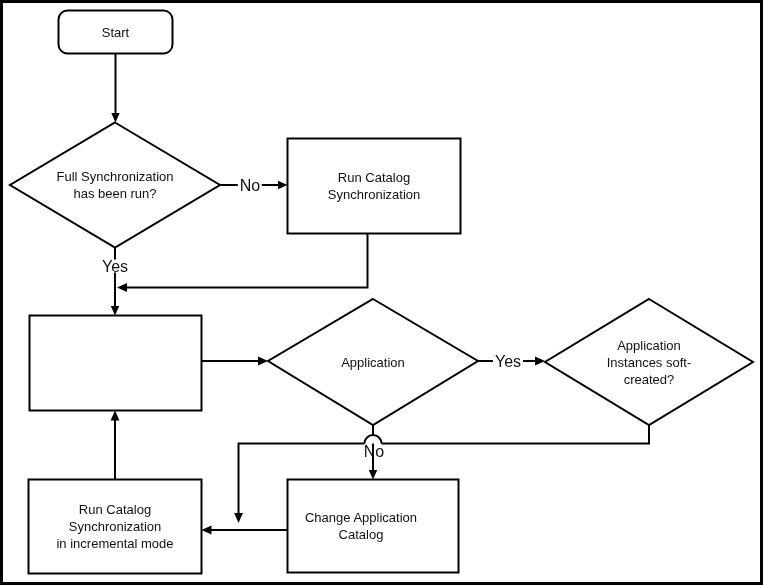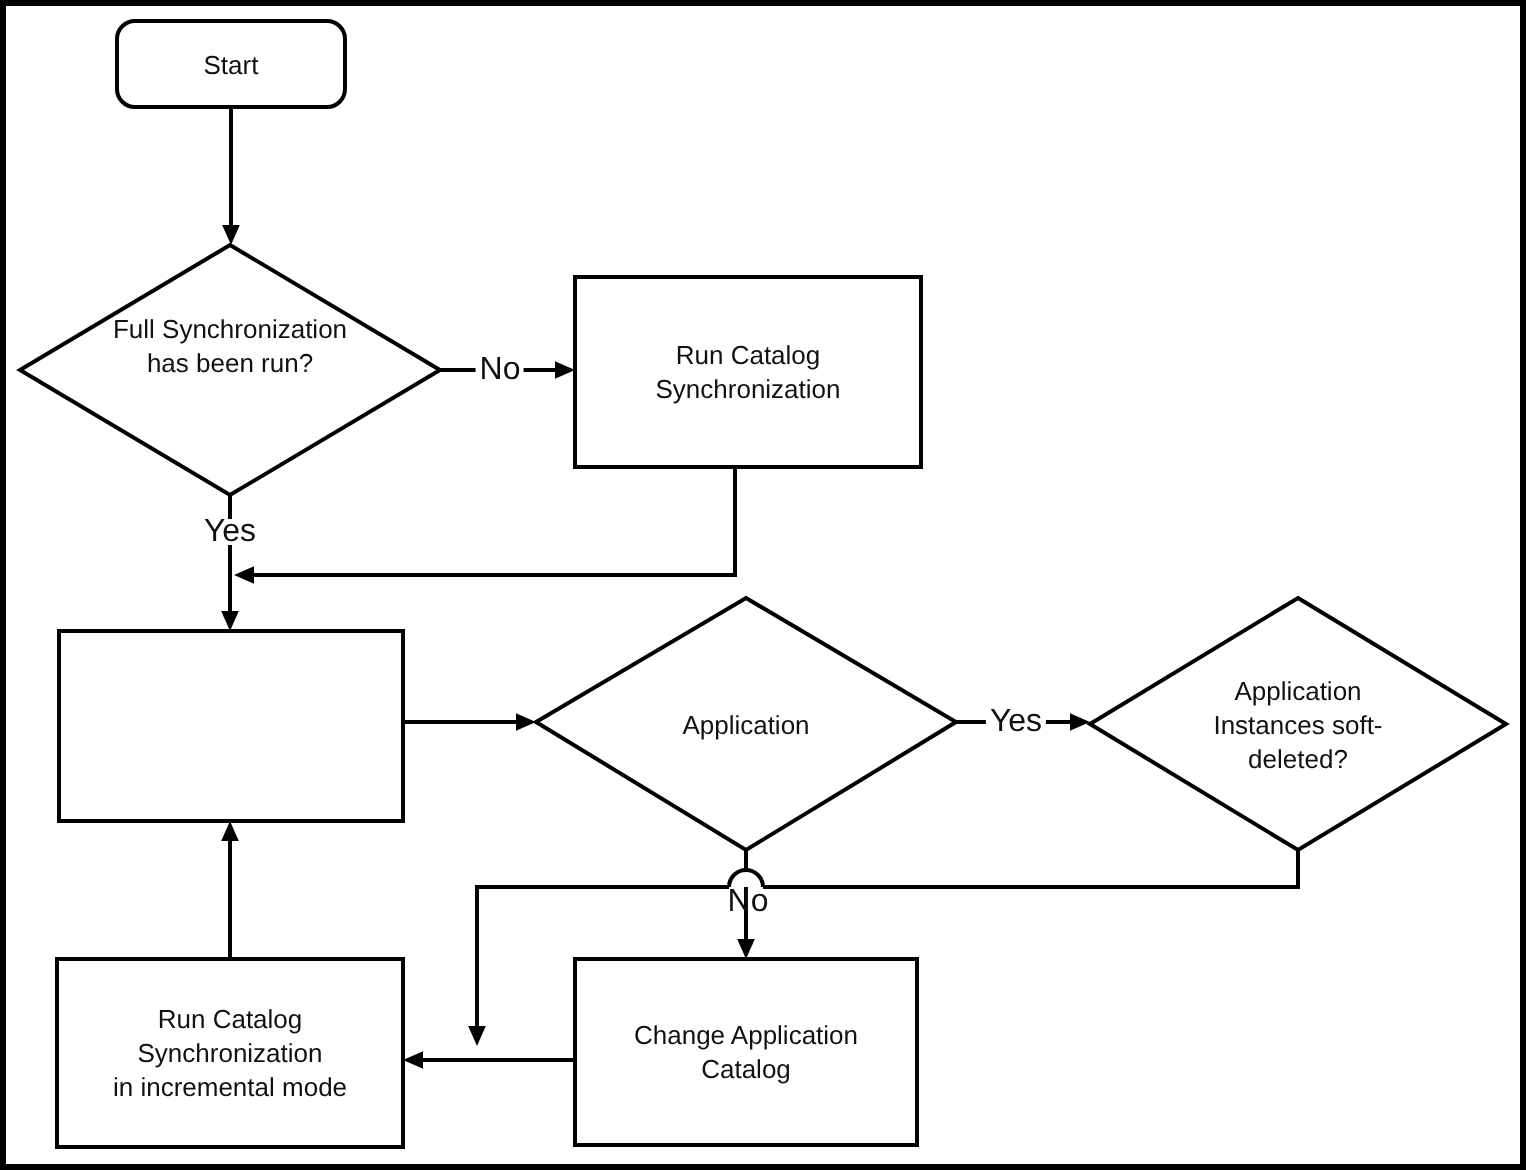--- a/index.html
+++ b/index.html
@@ -75,42 +75,42 @@
       <rect x="28.5" y="479.5" width="173" height="94"></rect>
     </g>
 
     <rect x="1.5" y="1.5" width="760" height="582" fill="none" stroke="#000000" stroke-width="3"></rect>
   </svg>
 
   <div class="nlabel" style="left:58px;top:10px;width:115px;height:44px">
     <span>Start</span>
   </div>
 
-  <div class="nlabel" style="left:10px;top:110px;width:210px;height:126px">
+  <div class="nlabel" style="left:10px;top:122px;width:210px;height:126px">
     <span>Full Synchronization</span>
     <span>has been run?</span>
   </div>
 
   <div class="nlabel" style="left:287px;top:138px;width:174px;height:95px">
     <span>Run Catalog</span>
     <span>Synchronization</span>
   </div>
 
 
   <div class="nlabel" style="left:268px;top:299px;width:210px;height:126px">
     <span>Application</span>
   </div>
 
   <div class="nlabel" style="left:545px;top:299px;width:208px;height:126px">
     <span>Application</span>
     <span>Instances soft-</span>
-    <span>deleted?</span>
+    <span>created?</span>
   </div>
 
-  <div class="nlabel" style="left:287px;top:479px;width:172px;height:94px">
+  <div class="nlabel" style="left:275px;top:479px;width:172px;height:94px">
     <span>Change Application</span>
     <span>Catalog</span>
   </div>
 
   <div class="nlabel" style="left:28px;top:479px;width:174px;height:95px">
     <span>Run Catalog</span>
     <span>Synchronization</span>
     <span>in incremental mode</span>
   </div>
 

